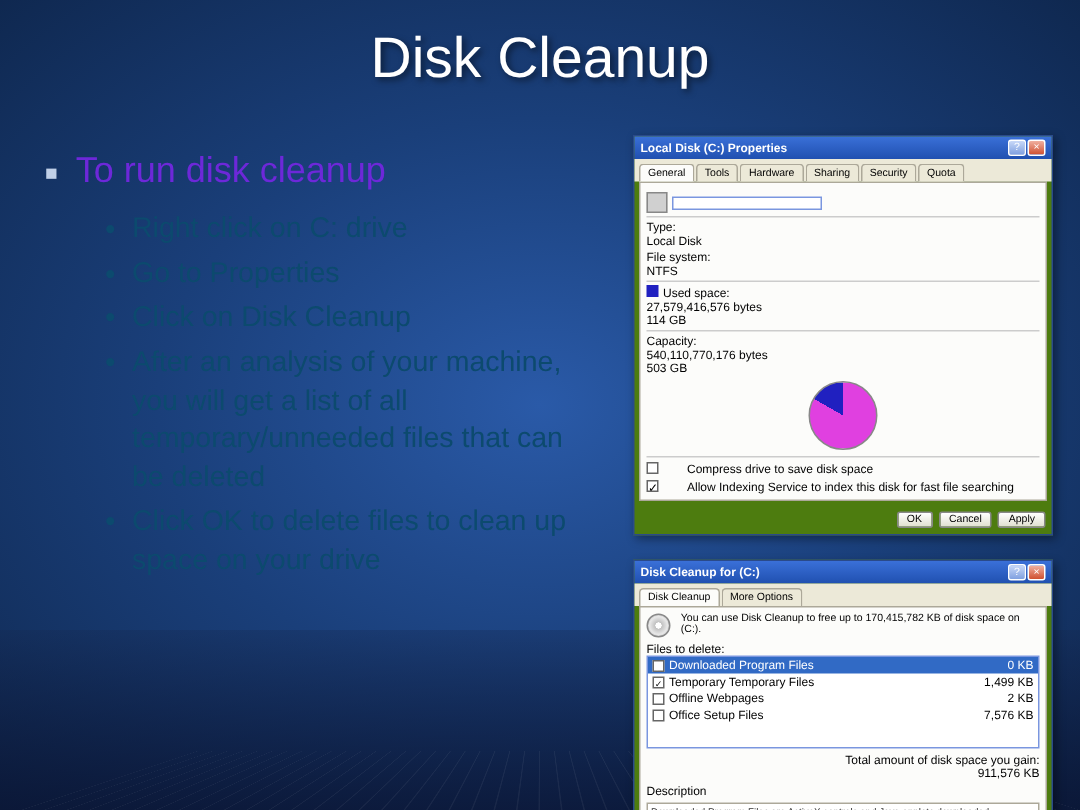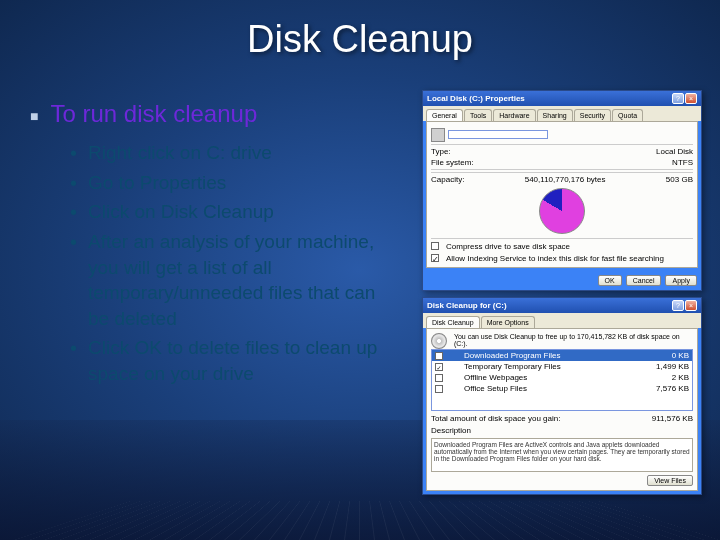--- a/index.html
+++ b/index.html
@@ -85,26 +85,26 @@
   }
 
   
   .win-stack {
     position: absolute;
     top: 90px;
     right: 18px;
     width: 280px;
   }
   .win {
-    background: #3b82f6;
+    background: #4d7c0f;
     border: 1px solid #2a4a8a;
     font-family: Tahoma, sans-serif;
     font-size: 8px;
     color: #000;
-    margin-bottom: 6px;
+    margin-bottom: 16px;
     box-shadow: 2px 2px 6px rgba(0,0,0,0.4);
   }
   .titlebar {
     background: linear-gradient(to bottom, #3a70d8, #2050b0);
     color: #fff;
     padding: 2px 4px;
     display: flex;
     justify-content: space-between;
     align-items: center;
     height: 15px;
@@ -137,44 +137,44 @@
     border-bottom: none;
     border-radius: 3px 3px 0 0;
   }
   .tab.active { background: #fcfcfa; }
   .panel {
     margin: 0 3px 3px 3px;
     background: #fcfcfa;
     border: 1px solid #aca899;
     padding: 4px;
   }
-  .row { display: flex; justify-content: space-between; margin: 2px 0; }
+  .row { display: flex; justify-content: space-between; margin: 2px 0; flex-direction: column; }
   .pie {
     width: 46px; height: 46px;
     border-radius: 50%;
     background: conic-gradient(#e040e0 0deg 300deg, #2020c0 300deg 360deg);
     margin: 4px auto;
     border: 1px solid #888;
   }
   .btn {
     background: linear-gradient(#fff,#e0e0d0);
     border: 1px solid #888;
     border-radius: 2px;
     padding: 1px 6px;
     font-size: 7px;
   }
-  .checkbox-row { display:flex; align-items:flex-start; gap:7px; margin-top:3px;}
+  .checkbox-row { display:flex; align-items:flex-start; gap:19px; margin-top:3px;}
   .cb { width:8px; height:8px; border:1px solid #666; background:#fff; flex:none; }
   .list {
     border: 1px solid #7a96df;
     background: #fff;
     height: 62px;
     overflow: hidden;
   }
-  .list-row { display:flex; align-items:center; padding:1px 3px; gap:21px; }
+  .list-row { display:flex; align-items:center; padding:1px 3px; gap:3px; }
   .list-row.sel { background:#316ac5; color:#fff; }
   .list-row .sz { margin-left:auto; }
   .desc-box {
     border: 1px solid #aca899;
     background:#fff;
     padding:2px;
     margin-top:3px;
     height: 34px;
     font-size:6.5px;
     color:#333;
@@ -227,20 +227,25 @@
       <hr style="margin:2px 0;border:none;border-top:1px solid #ccc;">
       <div class="row">
           <span>Type:</span>
           <span>Local Disk</span>
         </div>
       <div class="row">
           <span>File system:</span>
           <span>NTFS</span>
         </div>
       <hr style="margin:2px 0;border:none;border-top:1px solid #ccc;">
+      <div class="row">
+          <span><span style="display:inline-block;width:8px;height:8px;background:#2020c0;margin-right:3px;"></span><span>Used space:</span></span>
+          <span>27,579,416,576 bytes</span>
+          <span>114 GB</span>
+        </div>
       <hr style="margin:2px 0;border:none;border-top:1px solid #ccc;">
       <div class="row">
           <span>Capacity:</span>
           <span>540,110,770,176 bytes</span>
           <span>503 GB</span>
         </div>
       <div class="pie"></div>
       <hr style="margin:2px 0;border:none;border-top:1px solid #ccc;">
       <div class="checkbox-row">
           <div class="cb"></div>
@@ -268,20 +273,21 @@
     </div>
     <div class="tabs">
       <div class="tab active">Disk Cleanup</div>
       <div class="tab">More Options</div>
     </div>
     <div class="panel">
       <div style="display:flex;gap:4px;align-items:flex-start;">
         <span class="disk-icon"></span>
         <span style="font-size:7px;">You can use Disk Cleanup to free up to 170,415,782 KB of disk space on (C:).</span>
       </div>
+      <div style="margin-top:3px;">Files to delete:</div>
       <div class="list">
         <div class="list-row sel">
             <div class="cb" style="font-size:6px;text-align:center;">✓</div>
             <span>Downloaded Program Files</span>
             <span class="sz">0 KB</span>
           </div>
         <div class="list-row">
             <div class="cb" style="font-size:6px;text-align:center;">✓</div>
             <span>Temporary Temporary Files</span>
             <span class="sz">1,499 KB</span>

